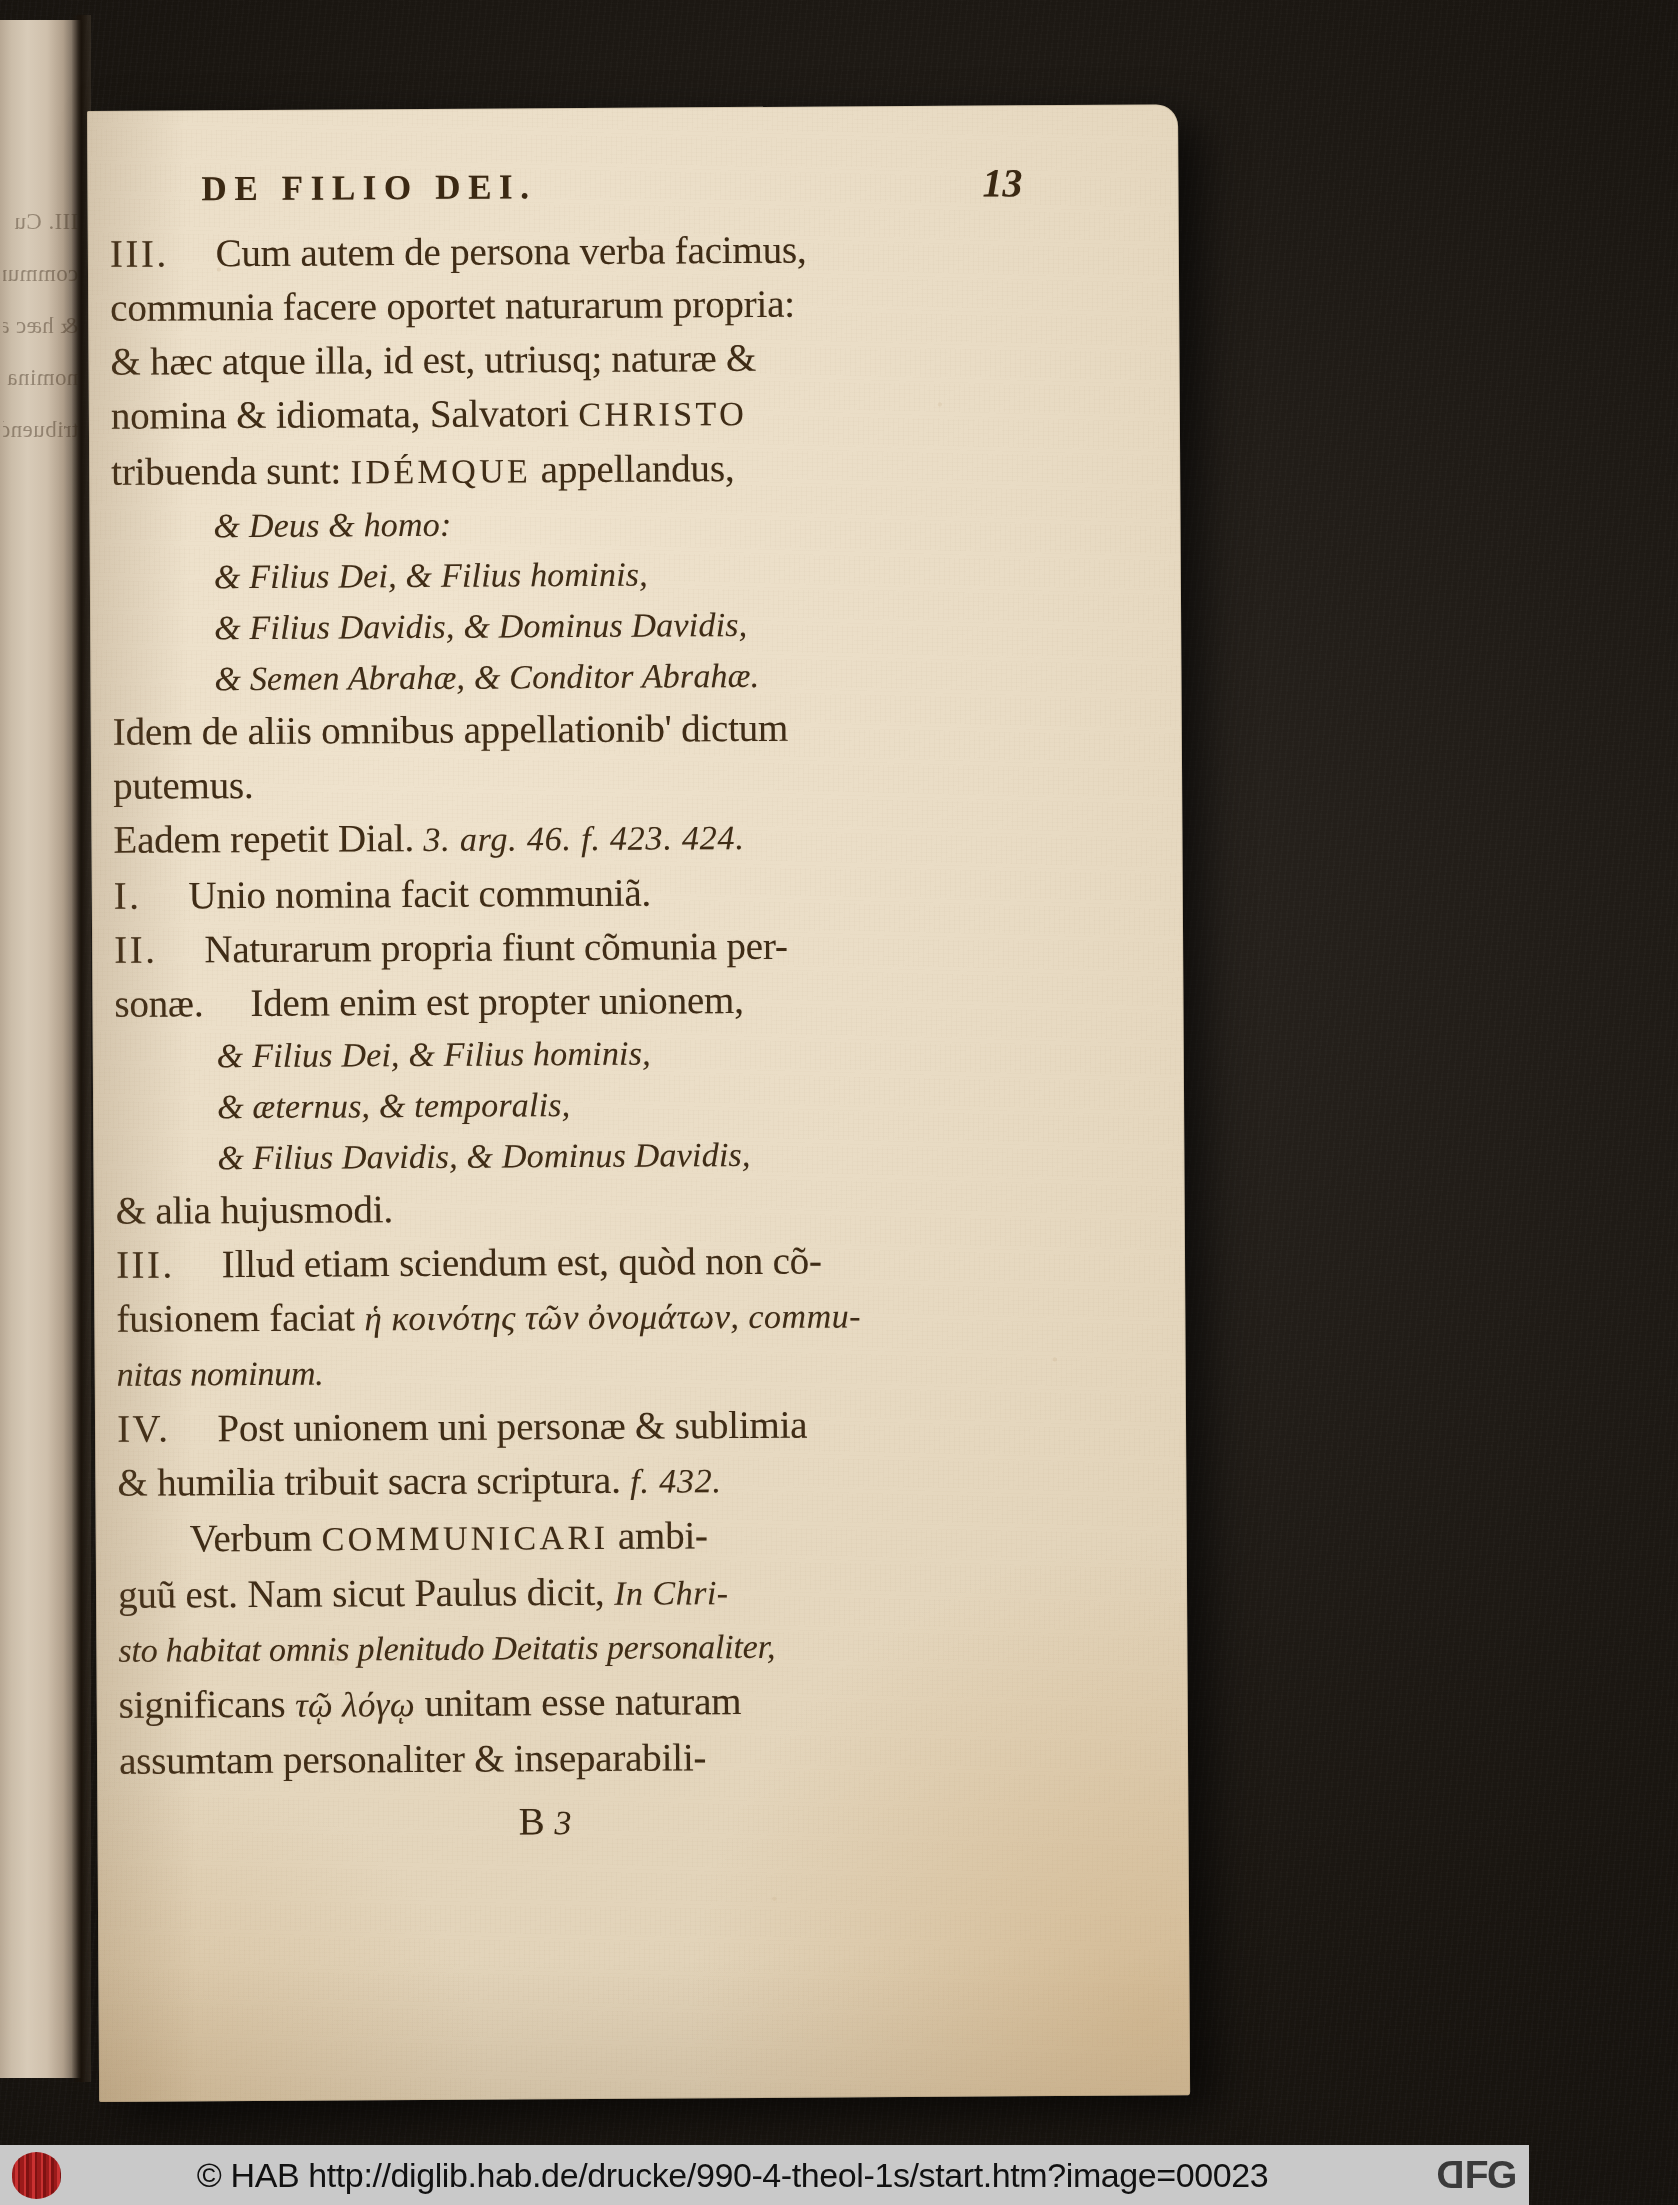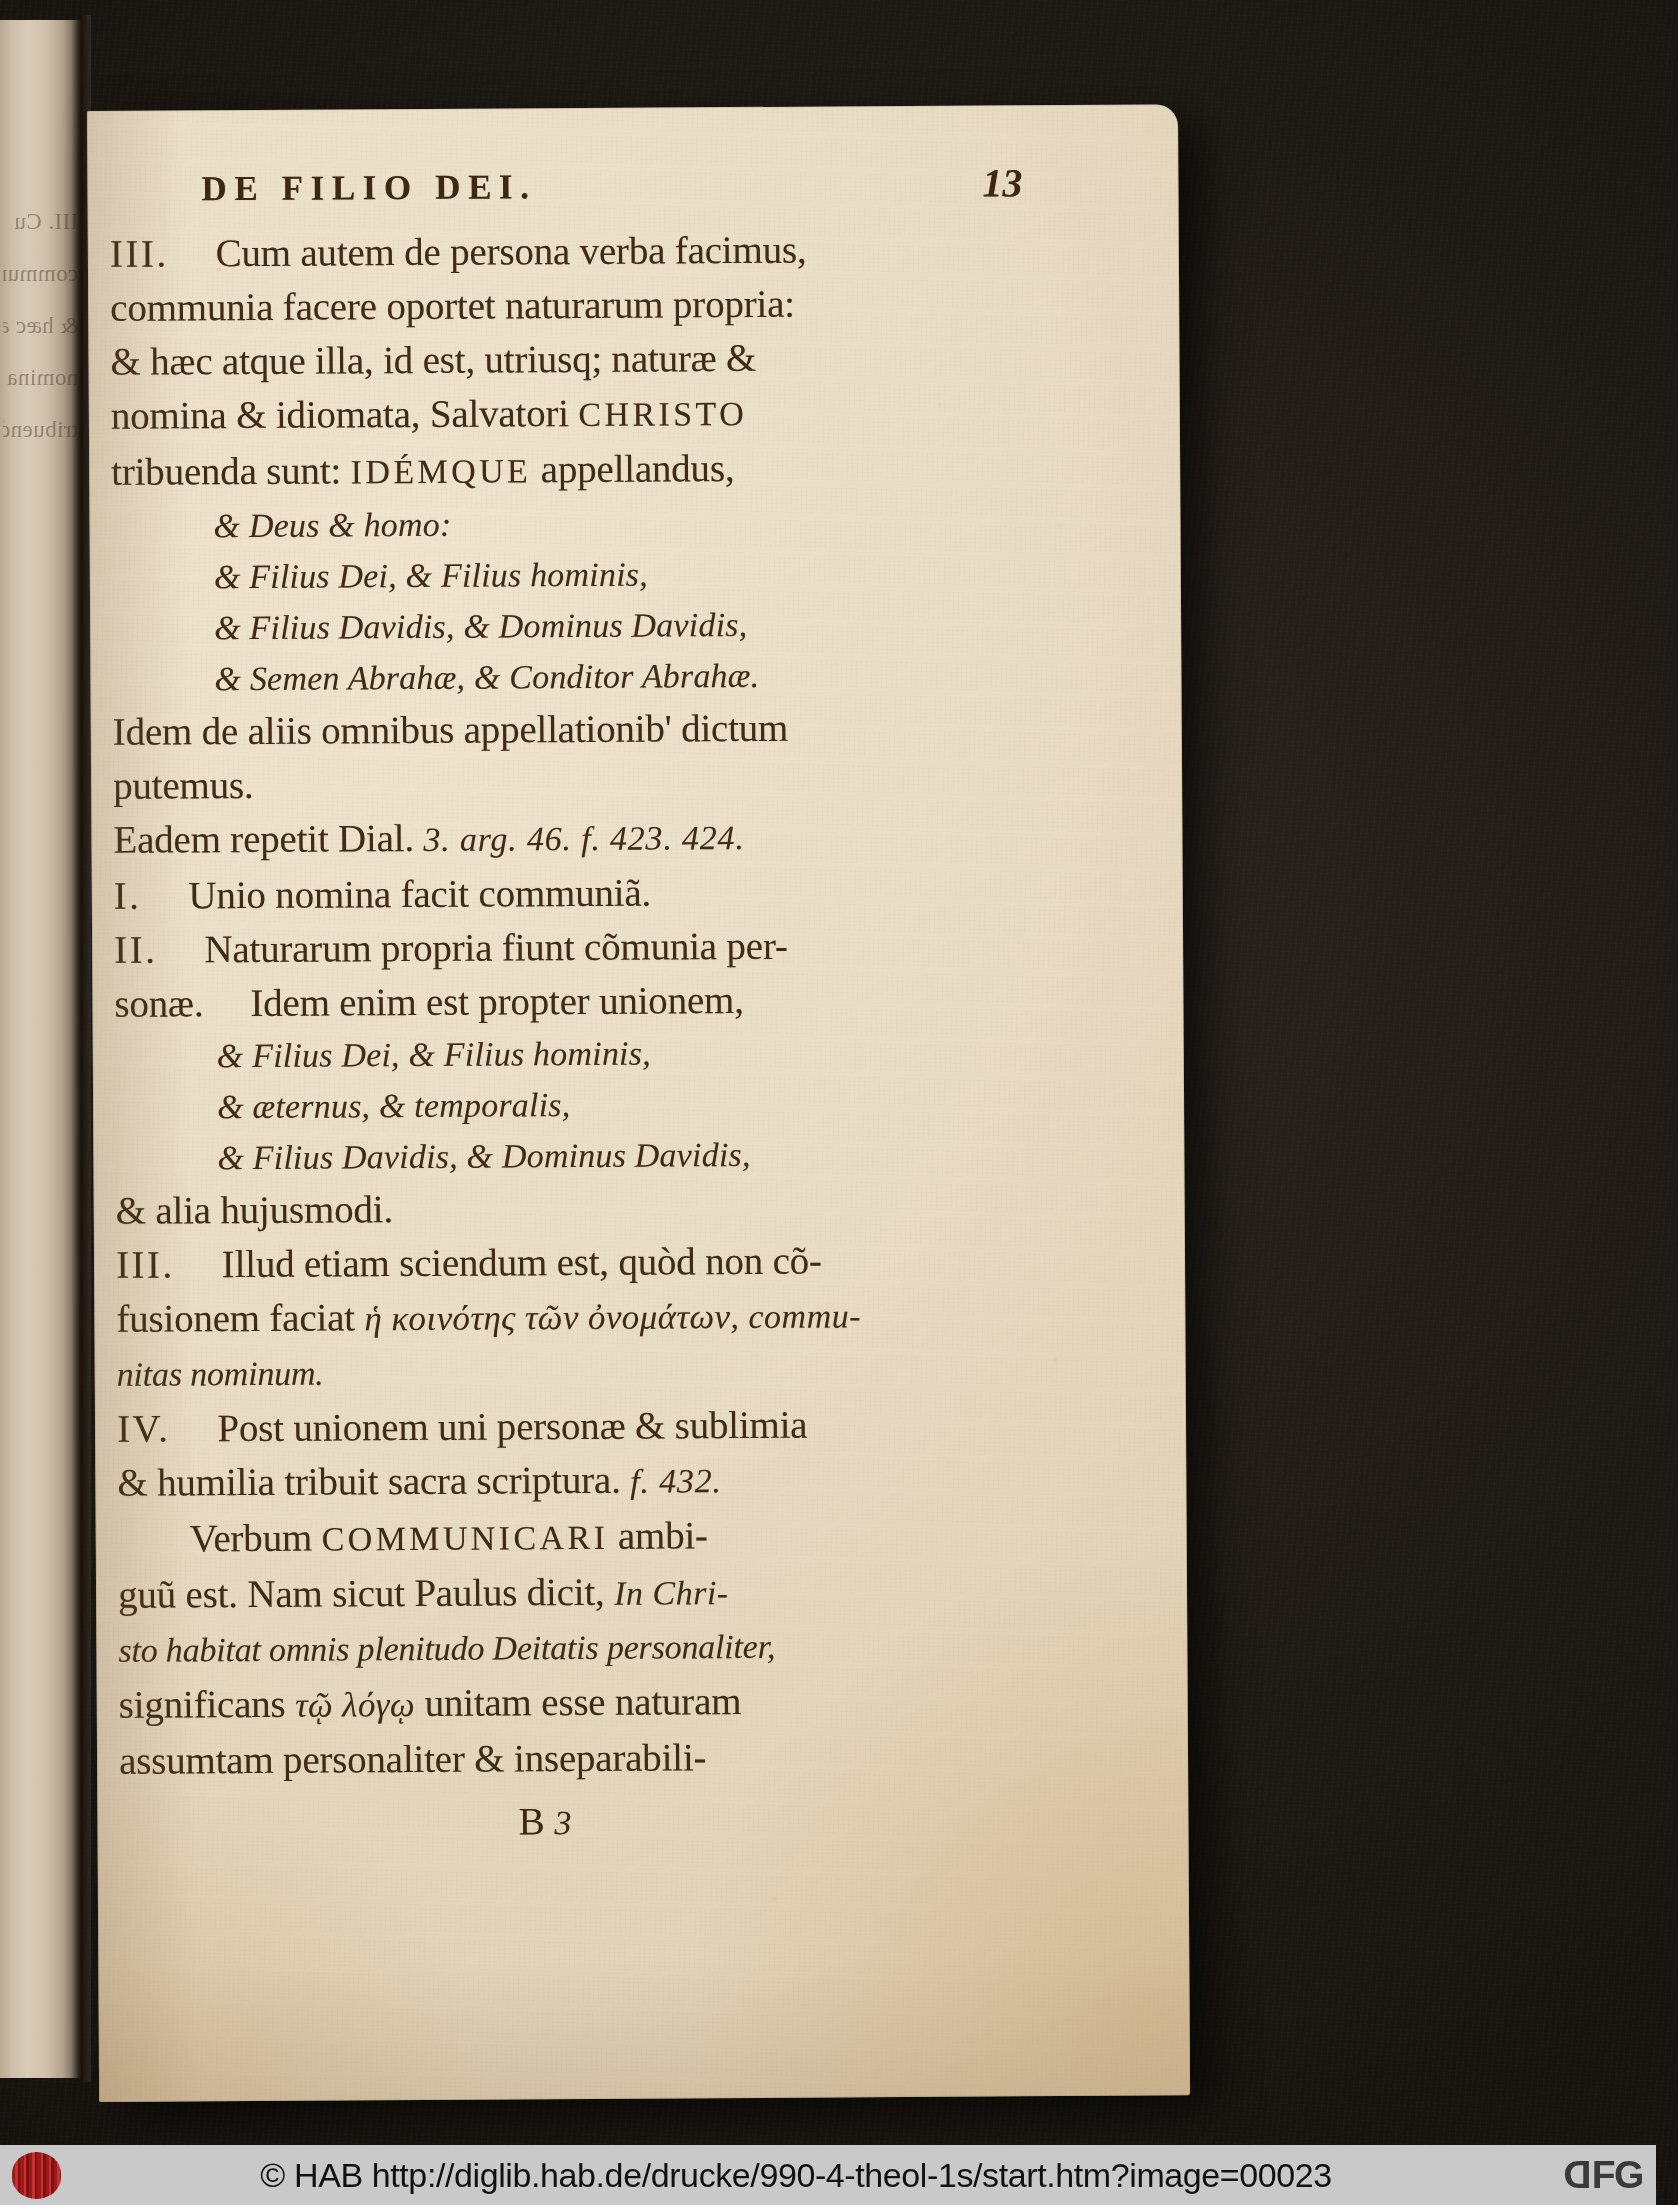--- a/index.html
+++ b/index.html
@@ -185,21 +185,21 @@
 
   
   .typeblock .line, .runhead .title, .runhead .folio, .signature {
     text-shadow: 0 0 0.8px rgba(62,43,23,.30);
   }
 
   
   .creditbar {
     position: absolute;
     left: 0; bottom: 0;
-    width: 1656px; height: 60px;
+    width: 1529px; height: 60px;
     background: #c9c9c9;
     display: flex;
     align-items: center;
   }
   .hab-logo {
     width: 49px; height: 47px;
     margin-left: 11.8px;
     flex: 0 0 auto;
     background:
       repeating-linear-gradient(90deg,

